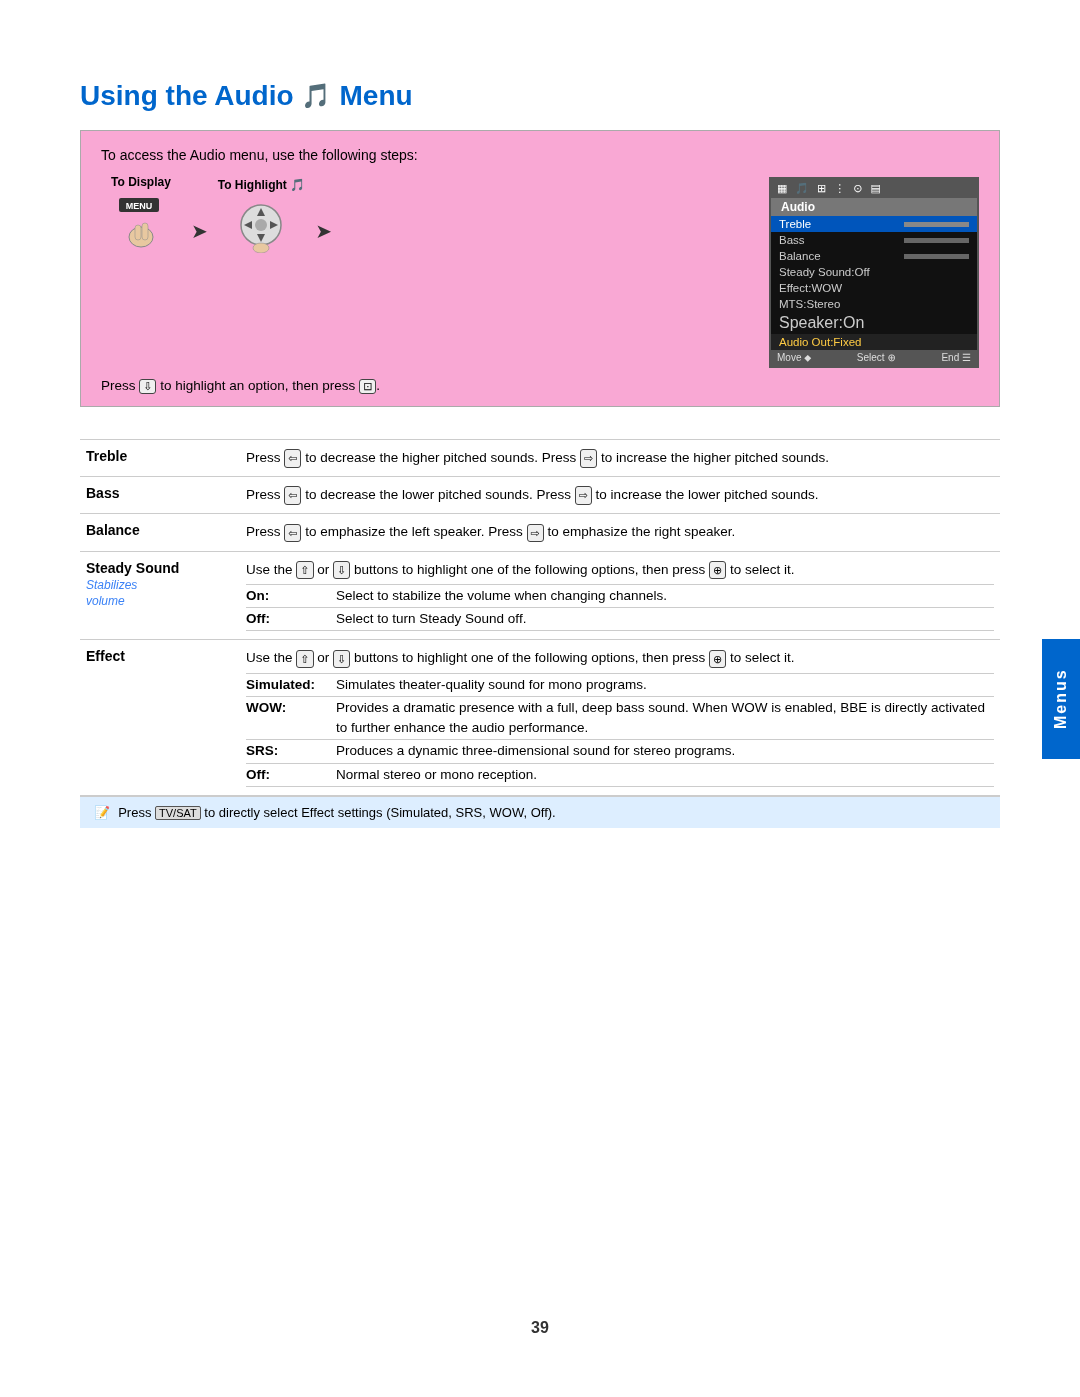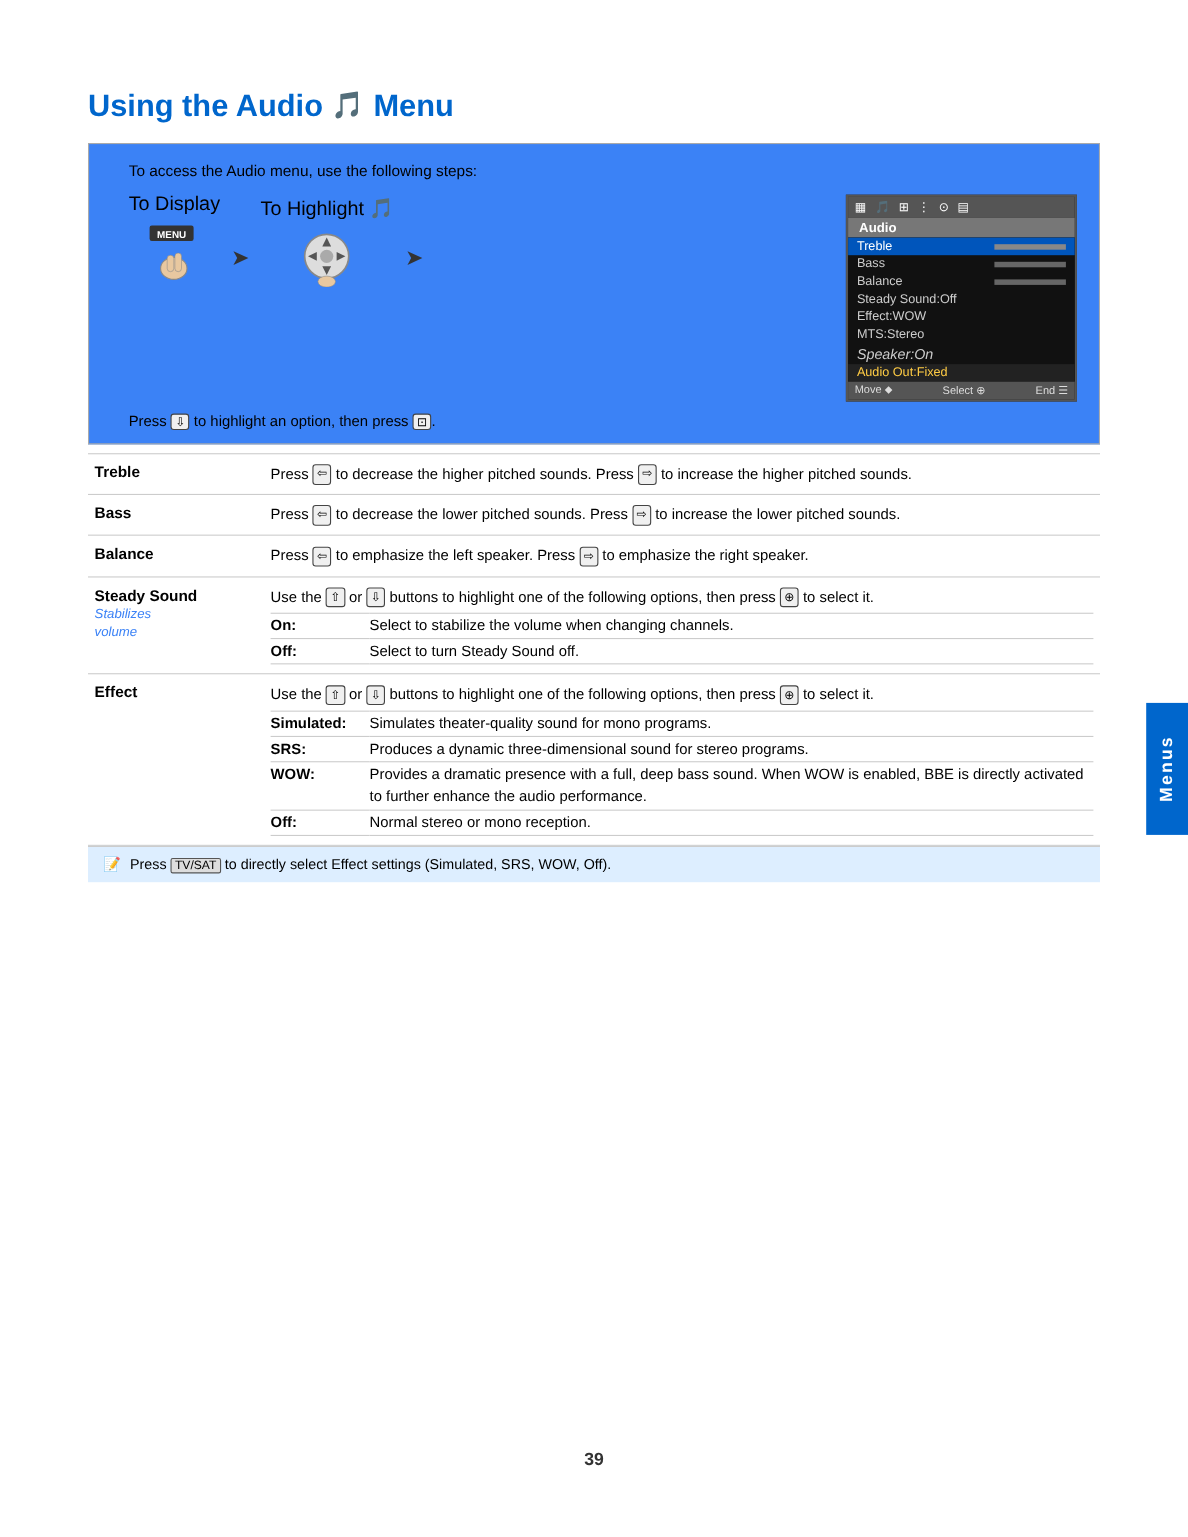--- a/index.html
+++ b/index.html
@@ -32,37 +32,37 @@
       gap: 8px;
     }
     .title-icon {
       font-size: 24px;
       color: #000;
     }
 
     
     .instruction-box {
       border: 1px solid #aaa;
-      padding: 16px 20px 12px 36px;
-      margin-bottom: 8px;
-      background: #3b82f6;
+      padding: 16px 20px 12px 20px;
+      margin-bottom: 32px;
+      background: #f9a8d4;
     }
     .instruction-intro {
       font-size: 14px;
       margin-bottom: 12px;
     }
     .step-col {
       display: flex;
       flex-direction: column;
       align-items: center;
       min-width: 80px;
     }
     .step-label {
-      font-size: 18px;
-      font-weight: normal;
+      font-size: 12px;
+      font-weight: bold;
       margin-bottom: 6px;
     }
     .arrow-col {
       display: flex;
       align-items: center;
       padding-top: 22px;
       font-size: 22px;
       color: #333;
       margin: 0 6px;
     }
@@ -272,21 +272,21 @@
             <span>Bass</span>
             <span style="display:inline-block; width:65px; height:5px; background:#666; margin-top:4px;"></span>
           </div>
           <div style="color:#ccc; font-size:11.5px; padding:2px 8px; display:flex; justify-content:space-between;">
             <span>Balance</span>
             <span style="display:inline-block; width:65px; height:5px; background:#666; margin-top:4px;"></span>
           </div>
           <div style="color:#ccc; font-size:11.5px; padding:2px 8px;">Steady Sound:Off</div>
           <div style="color:#ccc; font-size:11.5px; padding:2px 8px;">Effect:WOW</div>
           <div style="color:#ccc; font-size:11.5px; padding:2px 8px;">MTS:Stereo</div>
-          <div style="color:#ccc; font-size:13px; padding:2px 8px;font-style:italic;">Speaker:On</div>
+          <div style="color:#ccc; font-size:16px; padding:2px 8px;">Speaker:On</div>
           <div style="color:#ffcc44; font-size:11.5px; padding:2px 8px; background:#222;">Audio Out:Fixed</div>
         </div>
         <div class="tv-footer" style="background:#555; color:#ddd; font-size:10px; padding:2px 6px; display:flex; justify-content:space-between;">
           <span>Move ⬥</span>
           <span>Select ⊕</span>
           <span>End ☰</span>
         </div>
       </div>
     </div>
 
@@ -345,26 +345,26 @@
       <td class="td-label">Effect</td>
       <td class="td-content">
         Use the <span class="key-sym">⇧</span> or <span class="key-sym">⇩</span> buttons to highlight one of the following options, then press <span class="key-sym">⊕</span> to select it.
         <table class="sub-item-table">
           <tbody>
                 <tr>
             <td class="sub-label">Simulated:</td>
             <td>Simulates theater-quality sound for mono programs.</td>
           </tr>
           <tr>
+            <td class="sub-label">WOW:</td>
+            <td>Provides a dramatic presence with a full, deep bass sound. When WOW is enabled, BBE is directly activated to further enhance the audio performance.</td>
+          </tr>
+          <tr>
             <td class="sub-label">SRS:</td>
             <td>Produces a dynamic three-dimensional sound for stereo programs.</td>
-          </tr>
-          <tr>
-            <td class="sub-label">WOW:</td>
-            <td>Provides a dramatic presence with a full, deep bass sound. When WOW is enabled, BBE is directly activated to further enhance the audio performance.</td>
           </tr>
           <tr>
             <td class="sub-label">Off:</td>
             <td>Normal stereo or mono reception.</td>
           </tr>
         </tbody>
             </table>
       </td>
     </tr>
   </tbody>

